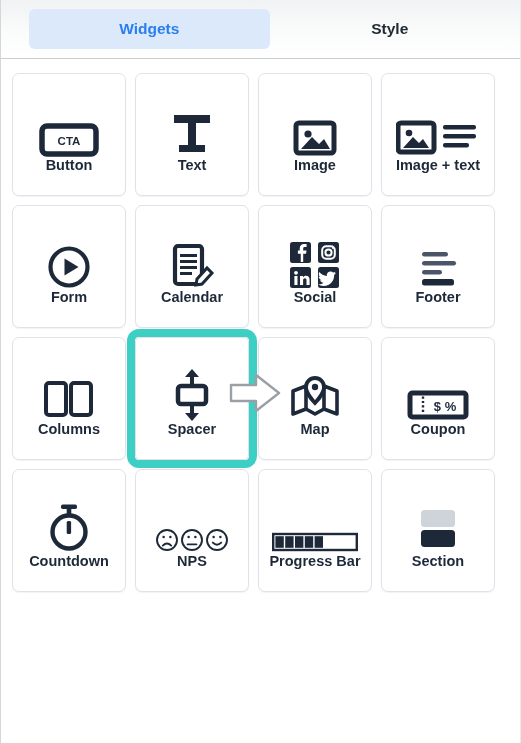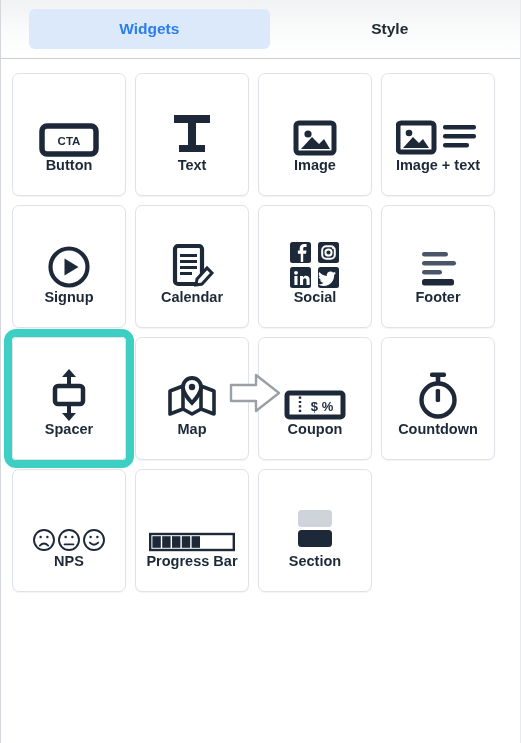--- a/index.html
+++ b/index.html
@@ -180,21 +180,21 @@
       <div class="lbl">Image + text</div>
     </div>
 
     <div class="tile">
       <div class="ico">
         <svg width="44" height="44" viewBox="0 0 44 44">
           <circle cx="22" cy="22" r="18.5" fill="none" stroke="#1d2939" stroke-width="4.2"></circle>
           <path d="M17.5 13.5 L31.5 22 L17.5 30.5 Z" class="nv"></path>
         </svg>
       </div>
-      <div class="lbl">Signup</div>
+      <div class="lbl">Form</div>
     </div>
 
     <div class="tile">
       <div class="ico">
         <svg width="46" height="46" viewBox="0 0 46 46">
           <rect x="6" y="3" width="27" height="38" rx="3" fill="none" stroke="#1d2939" stroke-width="4.2"></rect>
           <rect x="11" y="11" width="17" height="3" class="nv"></rect>
           <rect x="11" y="17" width="17" height="3" class="nv"></rect>
           <rect x="11" y="23" width="17" height="3" class="nv"></rect>
           <rect x="11" y="29" width="12" height="3" class="nv"></rect>
@@ -250,20 +250,29 @@
         <svg width="48" height="42" viewBox="0 0 48 42">
           <rect x="8" y="5" width="26" height="4.6" rx="2.3" fill="#4a5568"></rect>
           <rect x="8" y="14" width="34" height="4.6" rx="2.3" fill="#4a5568"></rect>
           <rect x="8" y="23" width="20" height="4.6" rx="2.3" fill="#4a5568"></rect>
           <rect x="8" y="32" width="32" height="6.4" rx="2.5" class="nv"></rect>
         </svg>
       </div>
       <div class="lbl">Footer</div>
     </div>
 
+    <div class="tile">
+      <div class="ico">
+        <svg width="52" height="42" viewBox="0 0 52 42">
+          <rect x="3" y="4" width="20" height="32" rx="3" fill="#fff" stroke="#1d2939" stroke-width="4"></rect>
+          <rect x="28" y="4" width="20" height="32" rx="3" fill="#fff" stroke="#1d2939" stroke-width="4"></rect>
+        </svg>
+      </div>
+      <div class="lbl">Columns</div>
+    </div>
 
     <div class="tile selected">
       <div class="inner">
         <div class="ico">
           <svg width="48" height="52" viewBox="0 0 48 52">
             <rect x="10" y="17" width="28" height="18" rx="3" fill="#fff" stroke="#1d2939" stroke-width="4.5"></rect>
             <rect x="22" y="5" width="4" height="12" class="nv"></rect>
             <path d="M24 0 L31 8 L17 8 Z" class="nv"></path>
             <rect x="22" y="35" width="4" height="12" class="nv"></rect>
             <path d="M24 52 L31 44 L17 44 Z" class="nv"></path>

